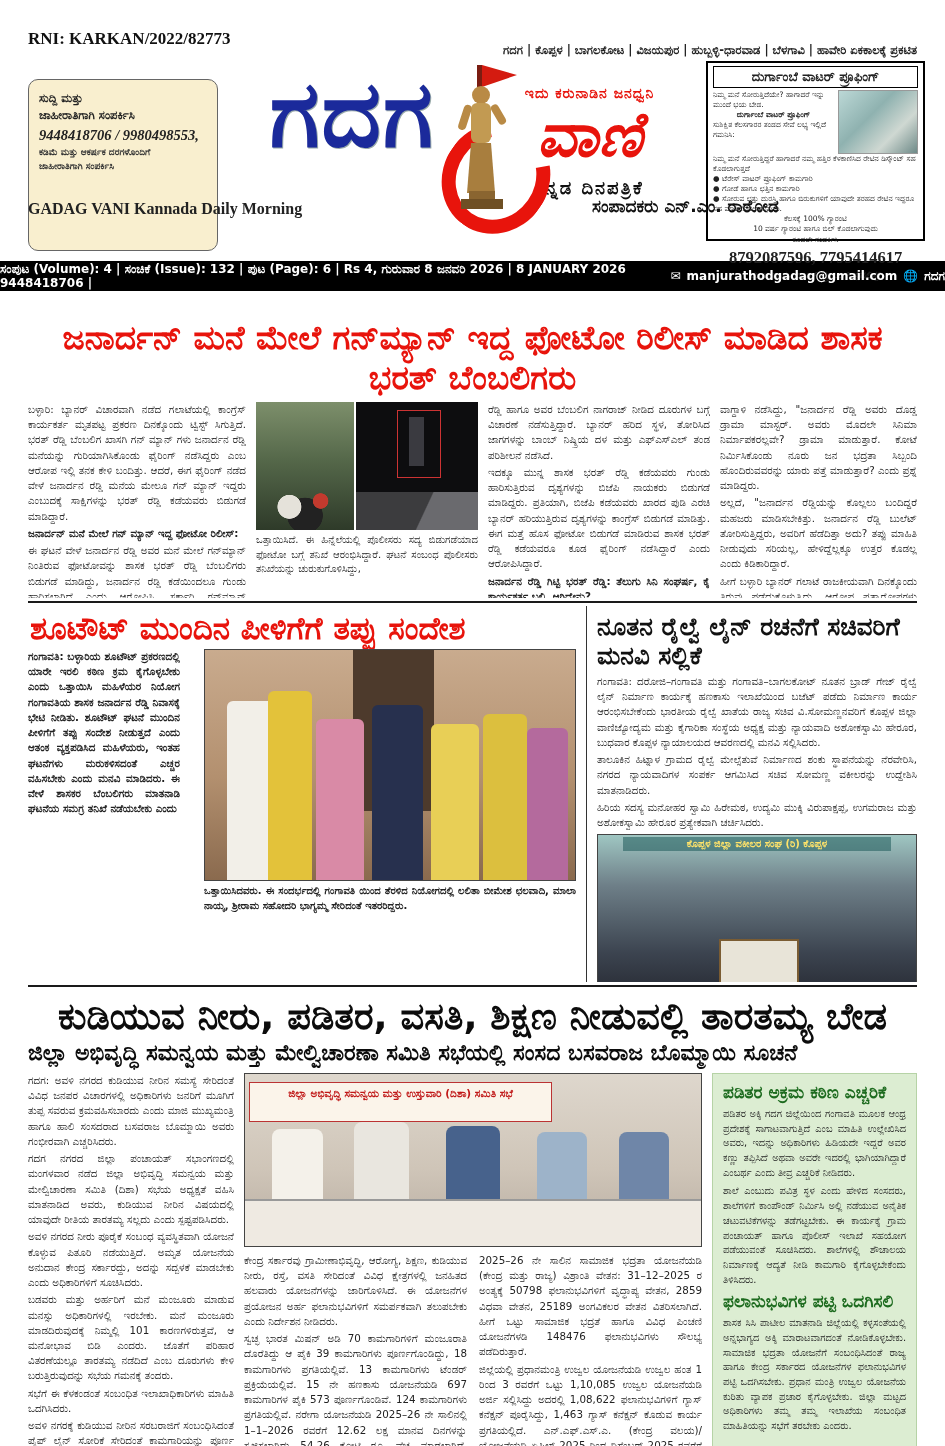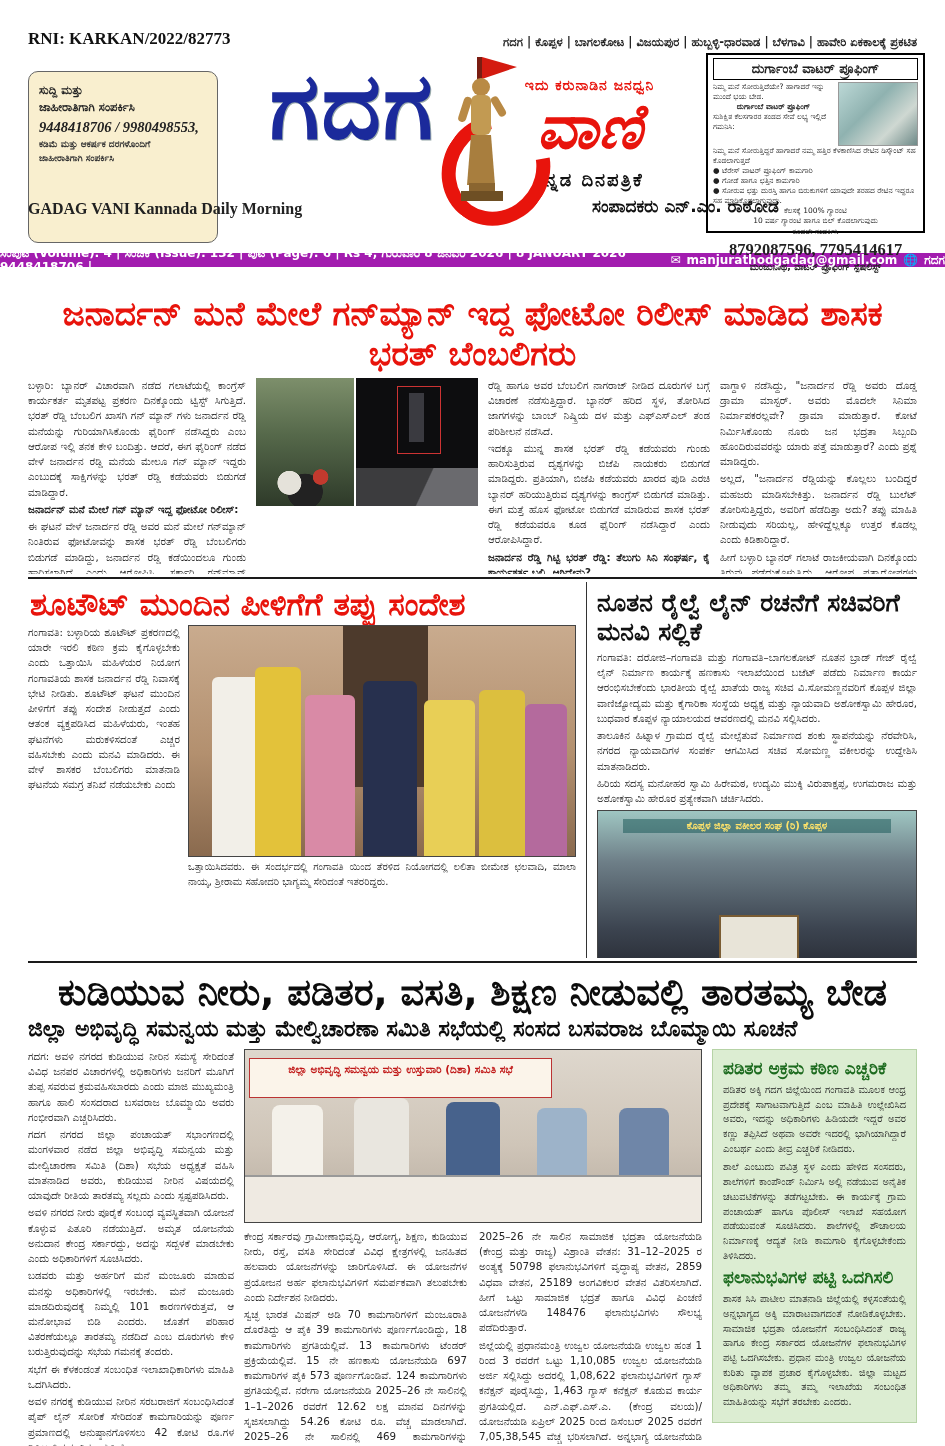--- a/index.html
+++ b/index.html
@@ -2,21 +2,21 @@
 <html><head>
 <meta charset="utf-8">
 <style>
   html,body{margin:0;padding:0;background:#e8e8e8;}
   .page{position:relative;width:945px;height:1446px;margin:0 auto;background:#fff;overflow:hidden;
         font-family:"DejaVu Sans","Liberation Sans",sans-serif;color:#222;}
   .inner{padding:6px 28px 0 28px;}
   
   .topbar{display:flex;justify-content:space-between;align-items:flex-start;padding:29px 28px 0 28px;}
   .rni{font-family:"Liberation Serif",serif;font-weight:bold;font-size:17px;color:#111;}
-  .cities{font-size:11.5px;font-weight:bold;color:#222;margin-top:6px;}
+  .cities{font-size:11.5px;font-weight:bold;color:#222;margin-top:14px;}
   .masthead{display:flex;padding:4px 20px 0 28px;height:196px;}
   .contactbox{width:168px;height:150px;margin-top:18px;background:#f9efcf;border:1.6px solid #666;border-radius:10px;
       padding:10px 10px;font-size:11.5px;font-weight:bold;line-height:1.5;color:#222;}
   .contactbox .ph{font-family:"Liberation Serif",serif;font-style:italic;font-size:14.5px;}
   .contactbox .small{font-size:9px;font-weight:bold;color:#333;}
   .logo{flex:1;display:flex;justify-content:center;align-items:flex-start;padding-top:8px;}
   .logo-first{font-size:92px;font-weight:900;color:#1b2a9b;line-height:1;letter-spacing:2px;
       font-family:"DejaVu Sans",sans-serif;text-shadow:1px 1px 0 #9aa;}
   .logo-mid{position:relative;width:86px;height:150px;margin:0 2px;}
   .logo-right{display:flex;flex-direction:column;align-items:center;margin-top:16px;}
@@ -28,21 +28,21 @@
   
   .adbox{width:205px;height:170px;border:2px solid #000;box-shadow:0 0 0 2px #fff inset;padding:3px 5px;font-size:7.5px;line-height:1.35;}
   .adbox .adtitle{border:1.5px solid #000;text-align:center;font-weight:bold;font-size:13px;padding:1px 0;margin-bottom:2px;}
   .adrow{display:flex;gap:4px;}
   .adtext{flex:1;}
   .adimg{width:78px;height:62px;background:linear-gradient(135deg,#bcd8d6 0%,#8fb2b0 40%,#cfd8d2 70%,#6e8a88 100%);border:1px solid #999;}
   .adphones{font-family:"Liberation Serif",serif;font-weight:bold;font-size:16.5px;text-align:center;margin-top:2px;}
   .adfooter{text-align:center;font-weight:bold;font-size:9.5px;}
   .bull{margin:0;}
   
-  .infobar{height:14px;background:#a21caf;color:#fff;display:flex;align-items:center;justify-content:center;
+  .infobar{height:30px;background:#000000;color:#fff;display:flex;align-items:center;justify-content:center;
       gap:6px;font-size:12px;font-weight:bold;margin-top:4px;}
   .infobar .icon{font-size:12px;}
   
   .rule{border-top:2px solid #1a1a1a;margin:3px 0;}
   
   .a1-head{color:#e8140c;font-weight:900;font-size:33px;text-align:center;margin:21px 0 4px 0;
       text-shadow:0 0 1px #fff;}
   .a1-body{display:grid;grid-template-columns:218px 222px 222px 1fr;column-gap:10px;height:196px;overflow:hidden;}
   .para{margin:0 0 2px 0;font-size:10.3px;line-height:1.48;text-align:justify;}
   .plead{font-weight:bold;}
@@ -55,32 +55,32 @@
   .a1-dark .man{position:absolute;left:44%;top:12%;width:12%;height:38%;background:#3a3a40;}
   .a1-dark .roof{position:absolute;left:0;bottom:0;width:100%;height:30%;
       background:linear-gradient(115deg,#3c3c3e 0 55%,#6a6a6e 56% 100%);}
   .a1-cap{font-size:10px;line-height:1.45;margin-top:3px;text-align:justify;}
   
   .sec2{display:flex;height:376px;overflow:hidden;}
   .a2{width:548px;padding-right:10px;}
   .a3{flex:1;border-left:1.6px solid #333;padding-left:10px;}
   .a2-head{color:#e8140c;font-weight:900;font-size:31px;margin:4px 0 2px 2px;}
   .a2-sub{color:#111;font-weight:900;font-size:22.5px;margin:2px 0 6px 2px;}
-  .a2-body{display:flex;gap:8px;}
+  .a2-body{display:flex;gap:24px;font-weight:bold;}
   .a2-left{width:152px;overflow:hidden;height:300px;}
   .a2-photo-wrap{flex:1;}
   .a2-photo{height:230px;border:1px solid #444;position:relative;overflow:hidden;
       background:linear-gradient(180deg,#c9ab8e 0%,#b3906f 55%,#8a6a4e 100%);}
   .a2-photo .door{position:absolute;left:40%;top:0;width:22%;height:70%;background:#4d3a2c;}
   .person{position:absolute;bottom:0;border-radius:6px 6px 0 0;}
   .a2-cap{font-size:10px;line-height:1.45;margin-top:3px;text-align:justify;}
   .a3-head{color:#111;font-weight:900;font-size:24.5px;margin:6px 0 4px 0;}
   .a3-photo{height:168px;border:1px solid #444;margin-top:4px;position:relative;overflow:hidden;
       background:linear-gradient(180deg,#9fc6c2 0%,#6e7f88 30%,#3c4450 70%,#23262e 100%);}
-  .a3-photo .banner{position:absolute;top:8px;left:8%;width:84%;text-align:center;color:#ffe36a;
+  .a3-photo .banner{position:absolute;top:2px;left:8%;width:84%;text-align:center;color:#ffe36a;
       font-size:10px;font-weight:bold;background:rgba(30,90,90,.55);padding:1px 0;}
   .a3-photo .frame{position:absolute;left:38%;bottom:6%;width:24%;height:30%;background:#e8e4d8;border:2px solid #7a5c33;}
   
   .a4-head{color:#0c0c0c;font-weight:900;font-size:37px;text-align:center;margin:8px 0 2px 0;}
   .a4-sub{color:#0c0c0c;font-weight:900;font-size:22px;text-align:left;margin:0 0 8px 0;}
   .a4-body{display:flex;gap:10px;height:478px;overflow:hidden;}
   .a4-left{width:206px;overflow:hidden;}
   .a4-mid{width:458px;}
   .a4-photo{height:172px;border:1px solid #444;position:relative;overflow:hidden;
       background:linear-gradient(180deg,#ded7cd 0%,#cfc5b8 55%,#b7aca0 100%);}
@@ -185,20 +185,21 @@
         </div>
       <div>
         <div class="a1-fig">
           <div class="a1-crowd"></div>
           <div class="a1-dark">
             <div class="redbox"></div>
             <div class="man"></div>
             <div class="roof"></div>
           </div>
         </div>
+        <div class="a1-cap">ಒತ್ತಾಯಿಸಿದೆ. ಈ ಹಿನ್ನೆಲೆಯಲ್ಲಿ ಪೊಲೀಸರು ಸದ್ಯ ಬಿಡುಗಡೆಯಾದ ಫೋಟೋ ಬಗ್ಗೆ ತನಿಖೆ ಆರಂಭಿಸಿದ್ದಾರೆ. ಘಟನೆ ಸಂಬಂಧ ಪೊಲೀಸರು ತನಿಖೆಯನ್ನು ಚುರುಕುಗೊಳಿಸಿದ್ದು,</div>
       </div>
       <div>
           <p class="para">ರೆಡ್ಡಿ ಹಾಗೂ ಅವರ ಬೆಂಬಲಿಗ ನಾಗರಾಜ್ ನೀಡಿದ ದೂರುಗಳ ಬಗ್ಗೆ ವಿಚಾರಣೆ ನಡೆಸುತ್ತಿದ್ದಾರೆ. ಬ್ಯಾನರ್ ಹರಿದ ಸ್ಥಳ, ತೋರಿಸಿದ ಜಾಗಗಳನ್ನು ಬಾಂಬ್ ನಿಷ್ಕ್ರಿಯ ದಳ ಮತ್ತು ಎಫ್‌ಎಸ್‌ಎಲ್ ತಂಡ ಪರಿಶೀಲನೆ ನಡೆಸಿದೆ.</p>
           <p class="para">ಇದಕ್ಕೂ ಮುನ್ನ ಶಾಸಕ ಭರತ್ ರೆಡ್ಡಿ ಕಡೆಯವರು ಗುಂಡು ಹಾರಿಸುತ್ತಿರುವ ದೃಶ್ಯಗಳನ್ನು ಬಿಜೆಪಿ ನಾಯಕರು ಬಿಡುಗಡೆ ಮಾಡಿದ್ದರು. ಪ್ರತಿಯಾಗಿ, ಬಿಜೆಪಿ ಕಡೆಯವರು ಖಾರದ ಪುಡಿ ಎರಚಿ ಬ್ಯಾನರ್ ಹರಿಯುತ್ತಿರುವ ದೃಶ್ಯಗಳನ್ನು ಕಾಂಗ್ರೆಸ್ ಬಿಡುಗಡೆ ಮಾಡಿತ್ತು. ಈಗ ಮತ್ತೆ ಹೊಸ ಫೋಟೋ ಬಿಡುಗಡೆ ಮಾಡಿರುವ ಶಾಸಕ ಭರತ್ ರೆಡ್ಡಿ ಕಡೆಯವರೂ ಕೂಡ ಫೈರಿಂಗ್ ನಡೆಸಿದ್ದಾರೆ ಎಂದು ಆರೋಪಿಸಿದ್ದಾರೆ.</p>
           <p class="para plead">ಜನಾರ್ದನ ರೆಡ್ಡಿ ಗಿಟ್ಟಿ ಭರತ್ ರೆಡ್ಡಿ: ತೆಲುಗು ಸಿನಿ ಸಂಘರ್ಷ, ಕೈ ಕಾರ್ಯಕರ್ತ ಬಲಿ, ಆಗಿದ್ದೇನು?</p>
         </div>
       <div>
           <p class="para">ವಾಗ್ದಾಳಿ ನಡೆಸಿದ್ದು, "ಜನಾರ್ದನ ರೆಡ್ಡಿ ಅವರು ದೊಡ್ಡ ಡ್ರಾಮಾ ಮಾಸ್ಟರ್. ಅವರು ಮೊದಲೇ ಸಿನಿಮಾ ನಿರ್ಮಾಪಕರಲ್ಲವೇ? ಡ್ರಾಮಾ ಮಾಡುತ್ತಾರೆ. ಕೋಟೆ ನಿರ್ಮಿಸಿಕೊಂಡು ನೂರು ಜನ ಭದ್ರತಾ ಸಿಬ್ಬಂದಿ ಹೊಂದಿರುವವರನ್ನು ಯಾರು ಪತ್ತೆ ಮಾಡುತ್ತಾರೆ? ಎಂದು ಪ್ರಶ್ನೆ ಮಾಡಿದ್ದರು.</p>
           <p class="para">ಅಲ್ಲದೆ, "ಜನಾರ್ದನ ರೆಡ್ಡಿಯನ್ನು ಕೊಲ್ಲಲು ಬಂದಿದ್ದರೆ ಮಹಜರು ಮಾಡಿಸಬೇಕಿತ್ತು. ಜನಾರ್ದನ ರೆಡ್ಡಿ ಬುಲೆಟ್ ತೋರಿಸುತ್ತಿದ್ದರು, ಅವರಿಗೆ ಹೆಡೆದಿತ್ತಾ ಅದು? ತಪ್ಪು ಮಾಹಿತಿ ನೀಡುವುದು ಸರಿಯಲ್ಲ, ಹೇಳಿದ್ದೆಲ್ಲಕ್ಕೂ ಉತ್ತರ ಕೊಡಲ್ಲ ಎಂದು ಕಿಡಿಕಾರಿದ್ದಾರೆ.</p>
           <p class="para">ಹೀಗೆ ಬಳ್ಳಾರಿ ಬ್ಯಾನರ್ ಗಲಾಟೆ ರಾಜಕೀಯವಾಗಿ ದಿನಕ್ಕೊಂದು ತಿರುವು ಪಡೆದುಕೊಳ್ಳುತ್ತಿದ್ದು, ಆರೋಪ ಪ್ರತ್ಯಾರೋಪಗಳು ಮುಂದುವರೆದಿದೆ. ಇತ್ತ ಪೊಲೀಸರ ತಲೆದಂಡವಾದರೆ ಮತ್ತೊಬ್ಬ ಪೊಲೀಸರು ಬಳ್ಳಾರಿಗೆ ಬರುತ್ತಿದ್ದು, ತನಿಖೆ ಚುರುಕುಗೊಳಿಸಿದ್ದಾರೆ.</p>

